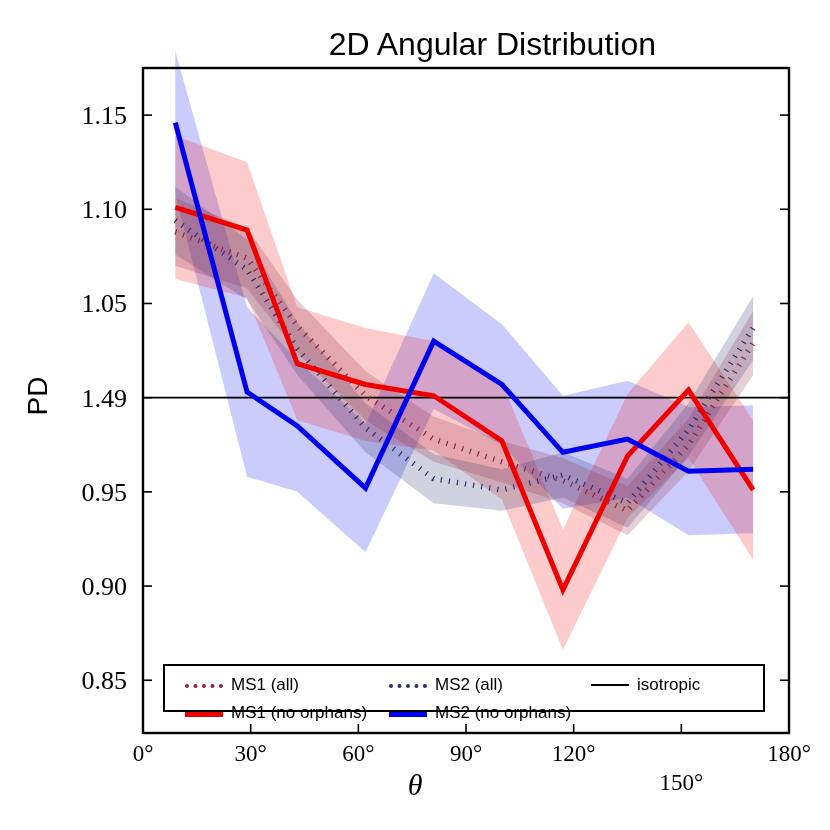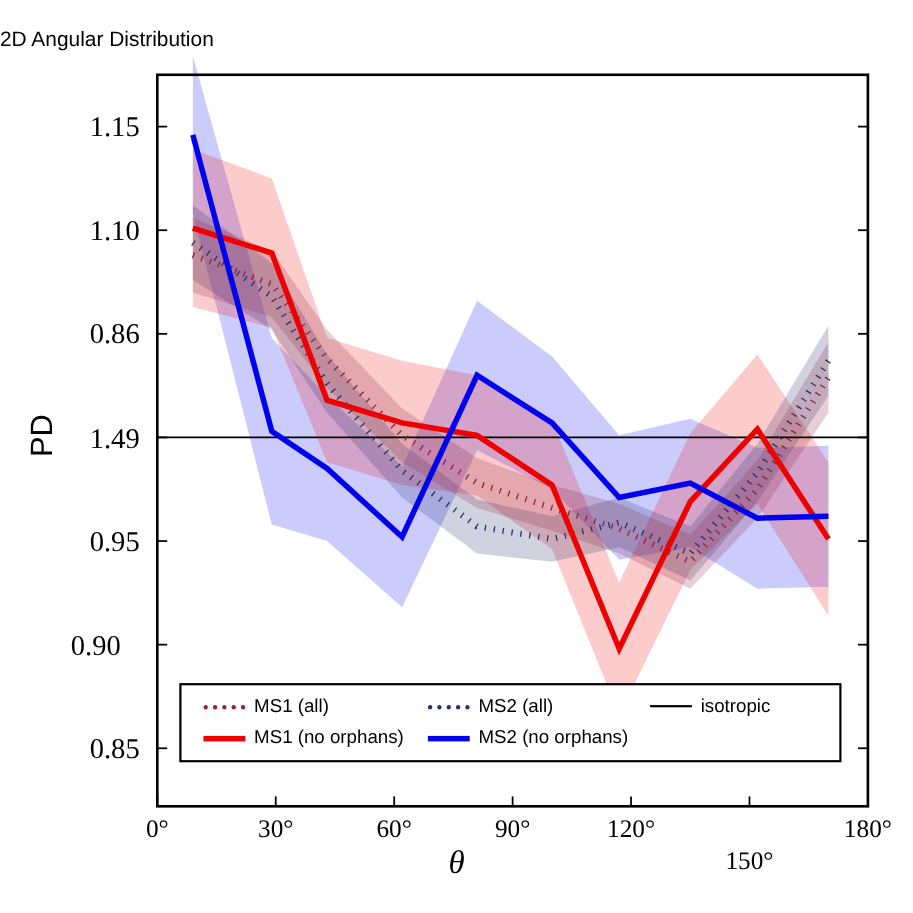--- a/index.html
+++ b/index.html
@@ -1,20 +1,20 @@
 <!DOCTYPE html>
 <html><head>
 <meta charset="utf-8">
 <style>
   html,body{margin:0;padding:0;background:#ffffff;}
   body{width:830px;height:830px;font-family:"Liberation Serif",serif;overflow:hidden;}
   #fig{position:relative;width:830px;height:830px;}
   #title{
-    position:absolute;left:0;top:26px;width:656px;text-align:left;
-    font-family:"Liberation Sans",sans-serif;font-size:19px;color:#000;
+    position:absolute;left:0;top:26px;width:656px;text-align:right;
+    font-family:"Liberation Sans",sans-serif;font-size:32px;color:#000;
     letter-spacing:0px;
   }
   #plotsvg{position:absolute;left:0;top:0;}
   .ylab{
     position:absolute;font-family:"Liberation Serif",serif;font-size:26px;color:#000;
     text-align:right;width:80px;
   }
   .xlab{
     position:absolute;font-family:"Liberation Serif",serif;font-size:23px;color:#000;
     text-align:center;width:80px;
@@ -22,21 +22,21 @@
   #ytitle{
     position:absolute;left:-22px;top:380px;width:120px;text-align:center;
     font-family:"Liberation Sans",sans-serif;font-size:28px;color:#000;
     transform:rotate(-90deg);transform-origin:50% 50%;
   }
   #xtitle{
     position:absolute;left:0;top:768px;width:830px;text-align:center;
     font-family:"Liberation Serif",serif;font-style:italic;font-size:30px;color:#000;
   }
   #legend{
-    position:absolute;left:163px;top:621px;width:602px;height:72px;
+    position:absolute;left:163px;top:664px;width:602px;height:48px;
     border:2px solid #000;background:#fff;box-sizing:border-box;text-align:center;
   }
   .lgitem{position:absolute;height:26px;}
   .lgline{position:absolute;top:12px;height:0;}
   .lgtxt{position:absolute;left:52px;top:0px;font-family:"Liberation Sans",sans-serif;
     font-size:17px;color:#000;white-space:nowrap;line-height:26px;}
 </style>
 </head>
 <body>
 
@@ -77,24 +77,24 @@
       <line x1="789" y1="209.28895184135968" x2="780" y2="209.28895184135968" stroke="#000" stroke-width="1.6"></line>
       <line x1="143" y1="115.09631728045349" x2="152" y2="115.09631728045349" stroke="#000" stroke-width="1.6"></line>
       <line x1="789" y1="115.09631728045349" x2="780" y2="115.09631728045349" stroke="#000" stroke-width="1.6"></line>
     </svg>
 
   <div id="ytitle">PD</div>
   <div id="xtitle">θ</div>
 
   <div id="ticklabels">
       <div class="ylab" style="left: 47px; top: 666.252px;">0.85</div>
-      <div class="ylab" style="left: 47px; top: 572.059px; text-align: center;">0.90</div>
+      <div class="ylab" style="left: 47px; top: 572.059px;">0.90</div>
       <div class="ylab" style="left: 47px; top: 477.867px;">0.95</div>
       <div class="ylab" style="left: 47px; top: 383.674px;">1.49</div>
-      <div class="ylab" style="left: 47px; top: 289.482px;">0.86</div>
+      <div class="ylab" style="left: 47px; top: 289.482px;">1.05</div>
       <div class="ylab" style="left: 47px; top: 195.289px;">1.10</div>
       <div class="ylab" style="left: 47px; top: 101.096px;">1.15</div>
       <div class="xlab" style="left: 103px; top: 741px;">0°</div>
       <div class="xlab" style="left: 210.667px; top: 741px;">30°</div>
       <div class="xlab" style="left: 318.333px; top: 741px;">60°</div>
       <div class="xlab" style="left: 426px; top: 741px;">90°</div>
       <div class="xlab" style="left: 533.667px; top: 741px;">120°</div>
       <div class="xlab" style="left: 641.333px; top: 770px;">150°</div>
       <div class="xlab" style="left: 749px; top: 741px;">180°</div>
     </div>

